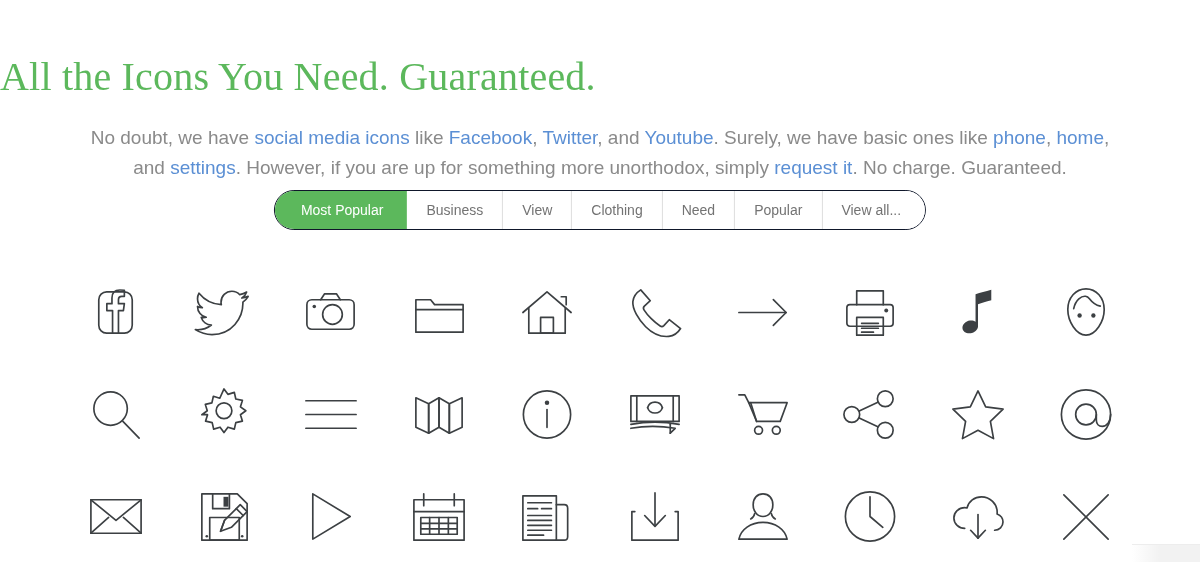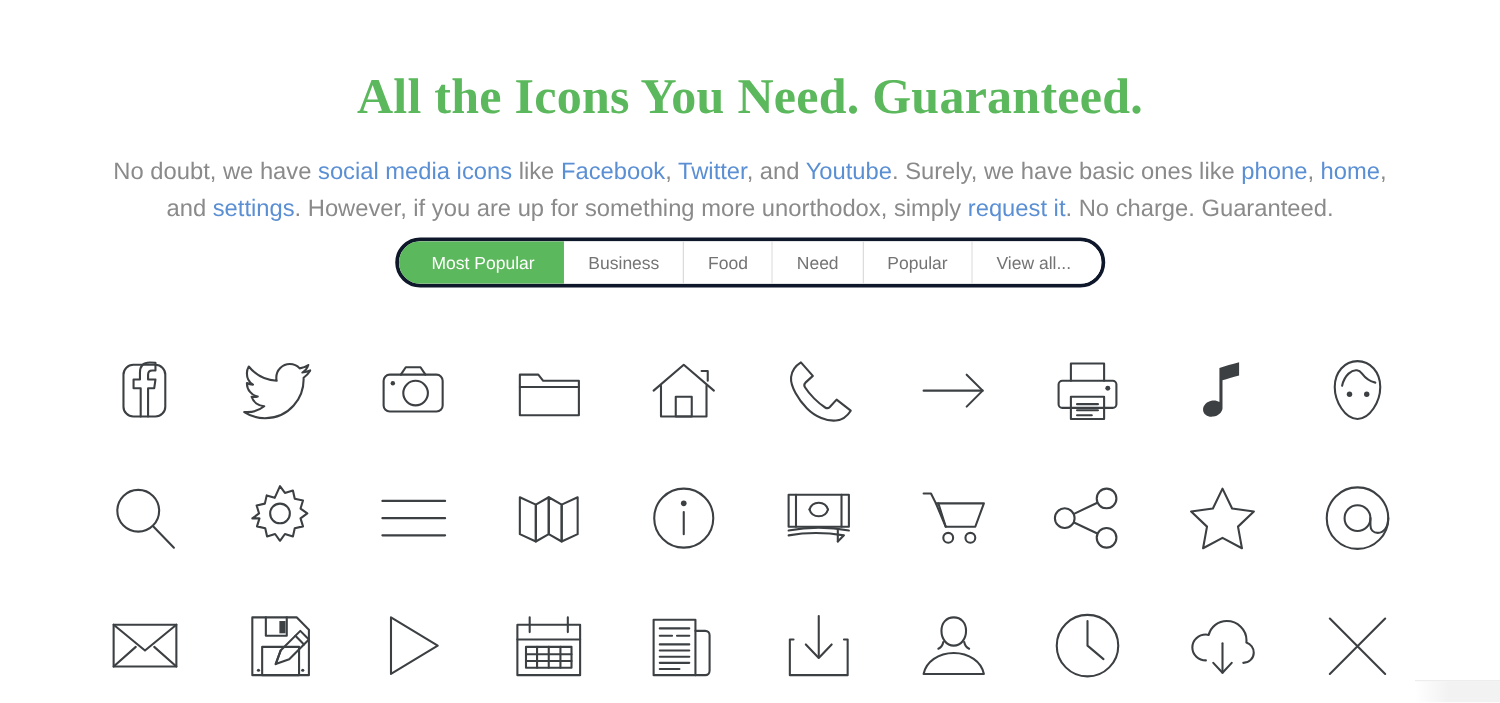--- a/index.html
+++ b/index.html
@@ -22,25 +22,25 @@
     height: 562px;
     background: #fff;
   }
 
   
   .headline {
     position: absolute;
     top: 24px;
     left: 0;
     width: 1200px;
-    text-align: center;
+    text-align: left;
     font-family: "Liberation Serif", "DejaVu Serif", serif;
     font-size: 40px;
     line-height: 52px;
-    font-weight: 700;
+    font-weight: 400;
     color: #5cb85c;
     letter-spacing: 0.2px;
     white-space: nowrap;
   }
 
   
   .subtitle {
     position: absolute;
     top: 104px;
     left: 50%;
@@ -61,21 +61,21 @@
 
   
   .tabbar {
     position: absolute;
     top: 190px;
     left: 50%;
     transform: translateX(-50%);
     display: flex;
     align-items: stretch;
     height: 40px;
-    border: 3px solid #0f172a;
+    border: 1px solid #0f172a;
     border-radius: 20px;
     background: #fff;
     overflow: hidden;
     box-sizing: border-box;
   }
   .tab {
     display: flex;
     align-items: center;
     justify-content: center;
     padding: 0 19px;
@@ -159,21 +159,24 @@
   </p>
 
   <div class="tabbar">
       <div class="tab active">
         <span>Most Popular</span>
       </div>
       <div class="tab">
         <span>Business</span>
       </div>
       <div class="tab">
-        <span>Food</span>
+        <span>View</span>
+      </div>
+      <div class="tab">
+        <span>Clothing</span>
       </div>
       <div class="tab">
         <span>Need</span>
       </div>
       <div class="tab">
         <span>Popular</span>
       </div>
       <div class="tab">
         <span>View all...</span>
       </div>

